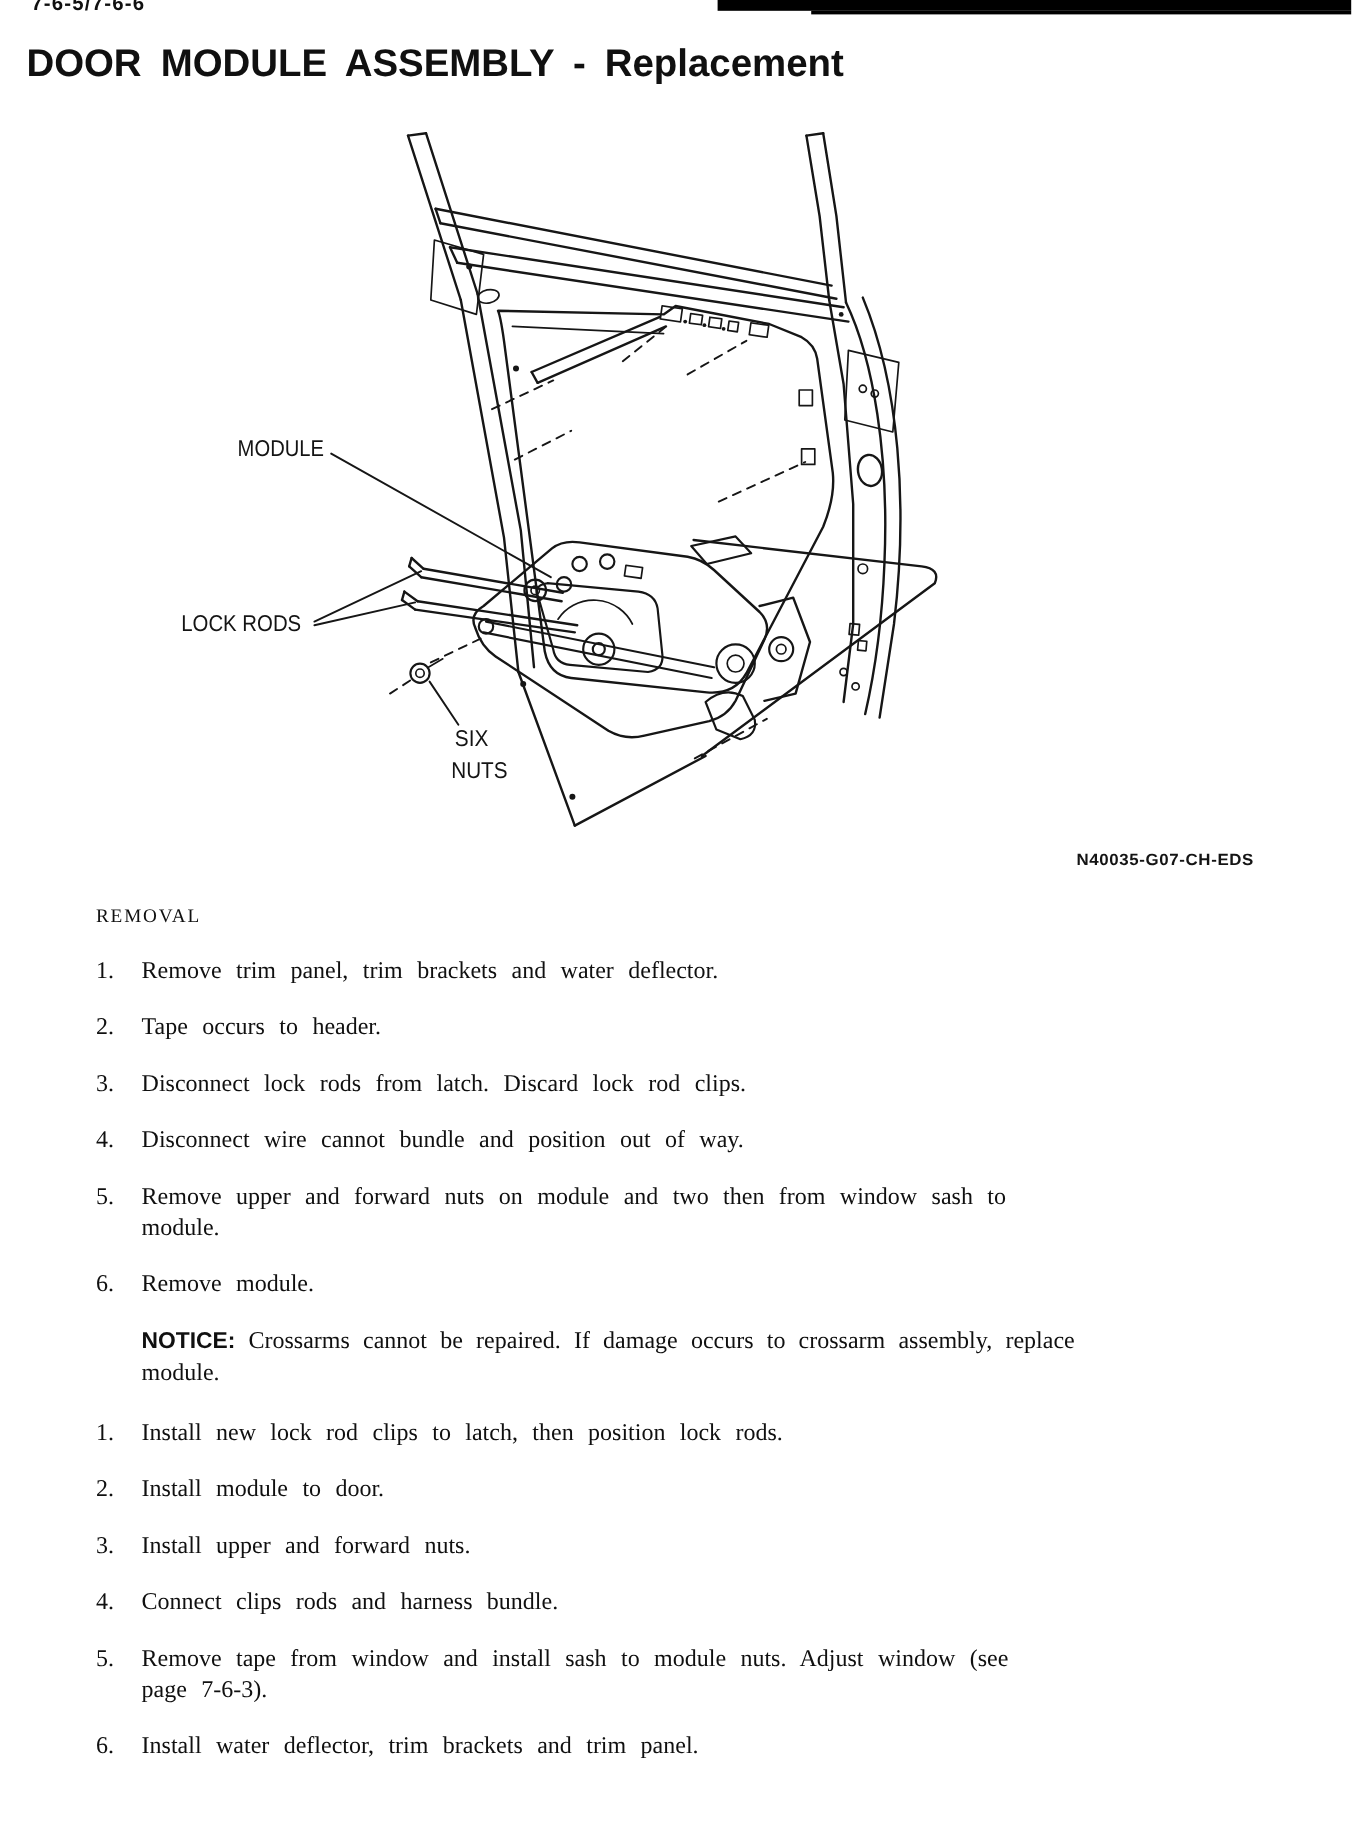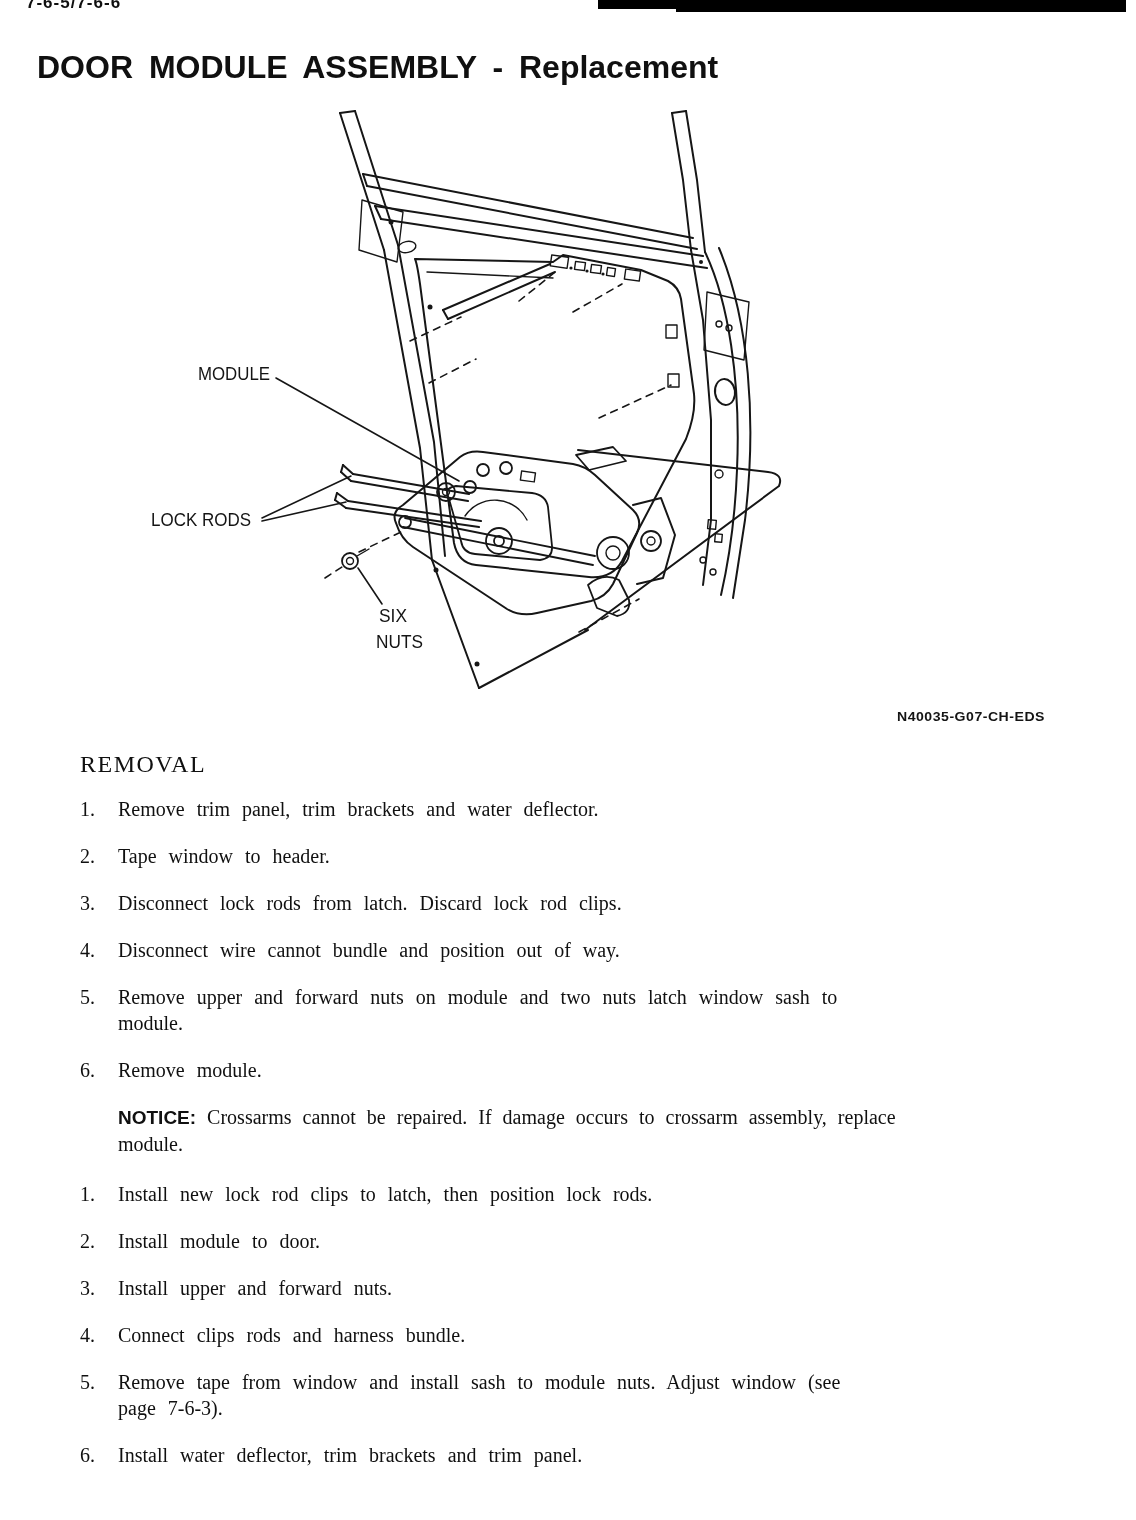--- a/index.html
+++ b/index.html
@@ -10,36 +10,36 @@
   }
   .scanbar1 { position:absolute; left:598px; top:0; width:528px; height:9px; background:#000; }
   .scanbar2 { position:absolute; left:676px; top:9px; width:450px; height:3px; background:#000; }
   .page-ref { position:absolute; left:26px; top:0; height:13px; overflow:hidden; }
   .page-ref span {
     display:block; margin-top:-7px;
     font-family:"Liberation Sans", sans-serif; font-weight:bold;
     font-size:17px; letter-spacing:1px;
   }
   .title {
-    position:absolute; left:22px; top:34px; margin:15px;
+    position:absolute; left:22px; top:34px; margin:0;
     font-family:"Liberation Sans", sans-serif; font-weight:bold;
     font-size:32px; letter-spacing:0; word-spacing:7px; white-space:nowrap;
   }
   .figure { position:absolute; left:0; top:95px; width:1136px; height:650px;padding-left:13px; }
   .figure svg { display:block; }
   .fig-label {
     font-family:"Liberation Sans", sans-serif; font-size:19px; fill:#141414;
   }
   .figcode {
     font-family:"Liberation Sans", sans-serif; font-size:13.5px;
     font-weight:bold; letter-spacing:.5px; fill:#141414;
   }
   .content { position:absolute; left:80px; top:752px; width:1000px; }
   .sect {
-    margin:0 0 20px 0; font-weight:normal; font-size:24px;
+    margin:0 0 20px 0; font-weight:normal; font-size:16px;
     letter-spacing:1.5px; line-height:24px;
   }
   .sect-install { margin-top:20px; margin-bottom:18px; }
   .step {
     display:flex; margin-bottom:21px;
     font-size:20px; line-height:26px; word-spacing:7px;
   }
   .step .num { flex:0 0 38px; }
   .step .txt { white-space:pre-line; width:930px; }
   .notice {
@@ -208,33 +208,33 @@
 
 <div class="content">
   <h2 class="sect">REMOVAL</h2>
 
   <div class="step">
     <span class="num">1.</span>
     <span class="txt">Remove trim panel, trim brackets and water deflector.</span>
   </div>
   <div class="step">
     <span class="num">2.</span>
-    <span class="txt">Tape window to header.</span>
+    <span class="txt">Tape occurs to header.</span>
   </div>
   <div class="step">
     <span class="num">3.</span>
     <span class="txt">Disconnect lock rods from latch. Discard lock rod clips.</span>
   </div>
   <div class="step">
     <span class="num">4.</span>
     <span class="txt">Disconnect wire cannot bundle and position out of way.</span>
   </div>
   <div class="step">
     <span class="num">5.</span>
-    <span class="txt">Remove upper and forward nuts on module and two nuts latch window sash to
+    <span class="txt">Remove upper and forward nuts on module and two then from window sash to
 module.</span>
   </div>
   <div class="step">
     <span class="num">6.</span>
     <span class="txt">Remove module.</span>
   </div>
 
 
   <p class="notice"><span class="nlabel">NOTICE:</span> <span>Crossarms cannot be repaired. If damage occurs to crossarm assembly, replace
 module.</span></p>

